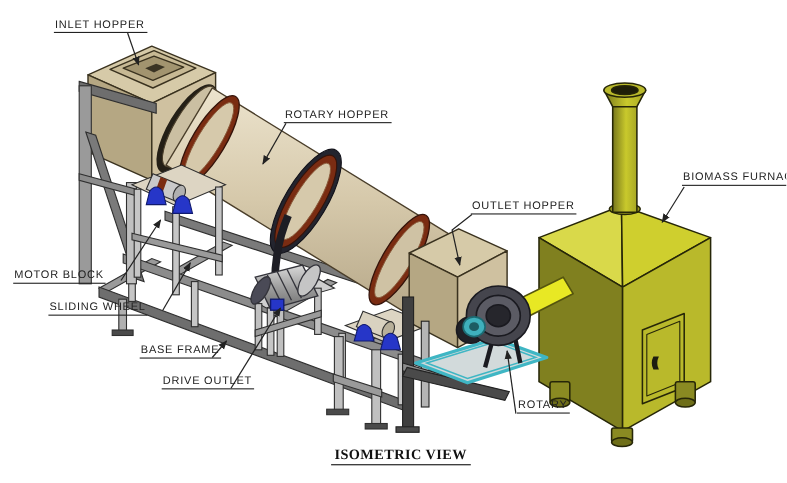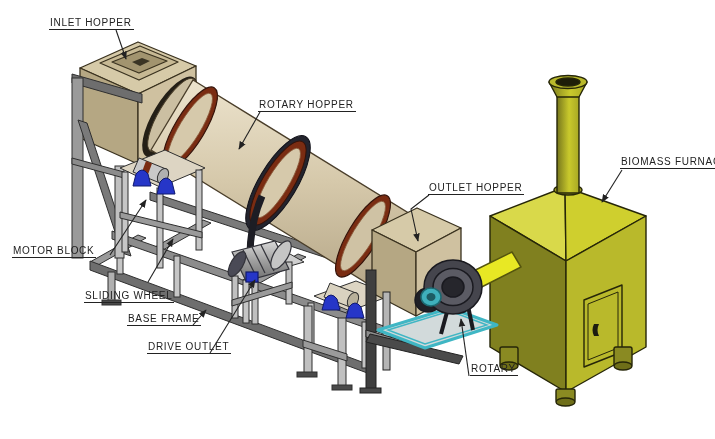--- a/index.html
+++ b/index.html
@@ -244,19 +244,20 @@
     <polyline points="210,353 255,280" marker-end="url(#arr)"></polyline>
     <polyline points="469,376 461,319" marker-end="url(#arr)"></polyline>
   </g>
 </svg>
 
 <div class="cad-label" style="left:49px;top:17px;">INLET HOPPER</div>
 <div class="cad-label" style="left:258px;top:99px;">ROTARY HOPPER</div>
 <div class="cad-label" style="left:428px;top:182px;">OUTLET HOPPER</div>
 <div class="cad-label" style="left:620px;top:156px;">BIOMASS FURNACE</div>
 <div class="cad-label" style="left:12px;top:245px;">MOTOR BLOCK</div>
-<div class="cad-label" style="left:44px;top:290px;margin-left:40px;">SLIDING WHEEL</div>
+<div class="cad-label" style="left:44px;top:274px;">SLIDING WHEEL</div>
 <div class="cad-label" style="left:127px;top:313px;text-align:right;">BASE FRAME</div>
 <div class="cad-label" style="left:147px;top:341px;">DRIVE OUTLET</div>
 <div class="cad-label" style="left:470px;top:363px;">ROTARY</div>
 
+<div class="caption" style="left:301px;top:405px;">ISOMETRIC VIEW</div>
 
 </div>
 
 </body></html>

